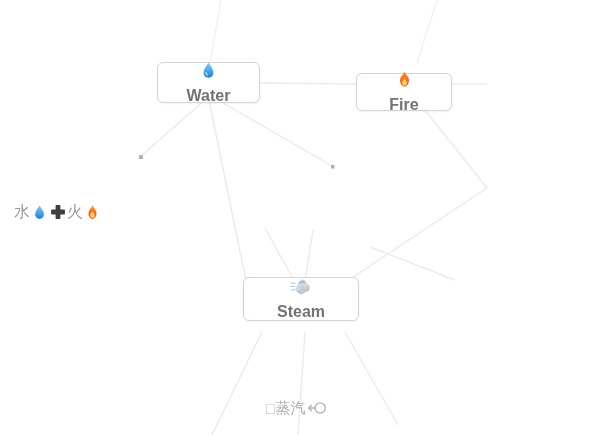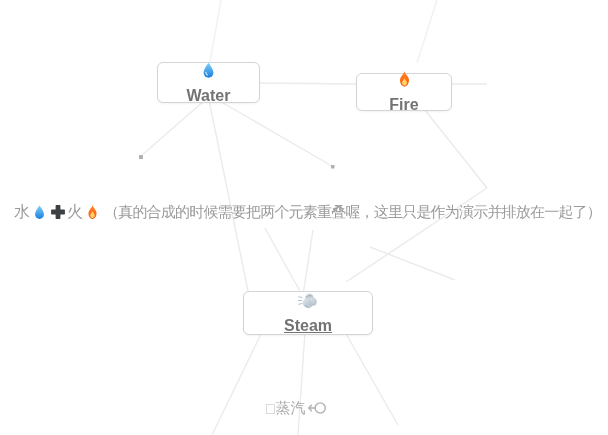--- a/index.html
+++ b/index.html
@@ -13,21 +13,21 @@
   .tile{
     position:absolute;z-index:2;box-sizing:border-box;
     display:flex;align-items:center;justify-content:center;gap:7px;
     background:#ffffff;border:1px solid #d4d4d4;border-radius:6px;
     box-shadow:0 1px 2px rgba(0,0,0,.05);
     font-weight:bold;font-size:16px;color:#737373;cursor:grab;flex-direction:column;
   }
   .tile .ticon{flex:0 0 auto;display:block;}
   .tile-water{left:157px;top:62px;width:103px;height:41px;}
   .tile-fire{left:356px;top:65px;width:96px;height:38px;margin-top:8px;}
-  .tile-steam{left:243px;top:291px;width:130px;height:44px;text-decoration:underline;}
+  .tile-steam{left:243px;top:277px;width:116px;height:44px;}
   
   .caption-mid{
     position:absolute;z-index:2;left:14px;top:201px;height:22px;
     display:flex;align-items:center;white-space:nowrap;
     font-size:16px;color:#9a9a9a;
   }
   .caption-mid .cjk{font-size:16px;color:#9a9a9a;}
   .caption-mid .note{font-size:15px;letter-spacing:-0.8px;margin-left:2px;}
   .caption-mid svg{display:block;margin:0 1px;}
   
@@ -132,21 +132,20 @@
       <path d="M12 2.2C12 2.2 5.8 10 5.8 14.8a6.2 6.2 0 0 0 12.4 0C18.2 10 12 2.2 12 2.2Z" fill="url(#gradWater)"></path>
     </svg>
     <svg width="16" height="16" viewBox="0 0 16 16">
       <path d="M6.3 1.8h3.4v4.5h4.5v3.4H9.7v4.5H6.3V9.7H1.8V6.3h4.5Z" fill="#3c4043" stroke="#3c4043" stroke-width="1.4" stroke-linejoin="round"></path>
     </svg>
     <span class="cjk">火</span>
     <svg width="17" height="17" viewBox="0 0 24 24">
       <path d="M12 1.6c.7 3.5 4.7 5.7 5.5 9.6.9 4.6-1.7 9.8-5.5 9.8s-6.4-5.2-5.5-9.8C7.3 7.3 11.3 5.1 12 1.6Z" fill="url(#gradFire)"></path>
       <path d="M12 10.4c.9 2.4 3.1 3.2 3.1 5.7 0 2.2-1.4 3.6-3.1 3.6s-3.1-1.4-3.1-3.6c0-2.5 2.2-3.3 3.1-5.7Z" fill="#ffd664"></path>
     </svg>
-    <span class="note">（真的合成的时候需要把两个元素重叠喔，这里只是作为演示并排放在一起了）</span>
   </div>
 
   <div class="caption-bottom">
     <span class="tofu">□</span>
     <span>蒸汽</span>
     <svg width="20" height="16" viewBox="0 0 22 16">
       <g fill="none" stroke="#b0b0b0" stroke-width="1.5" stroke-linecap="round" stroke-linejoin="round">
         <circle cx="14.5" cy="8" r="5.6"></circle>
         <path d="M8.9 8H2.2"></path>
         <path d="M4.8 4.9 2 8l2.8 3.1"></path>

